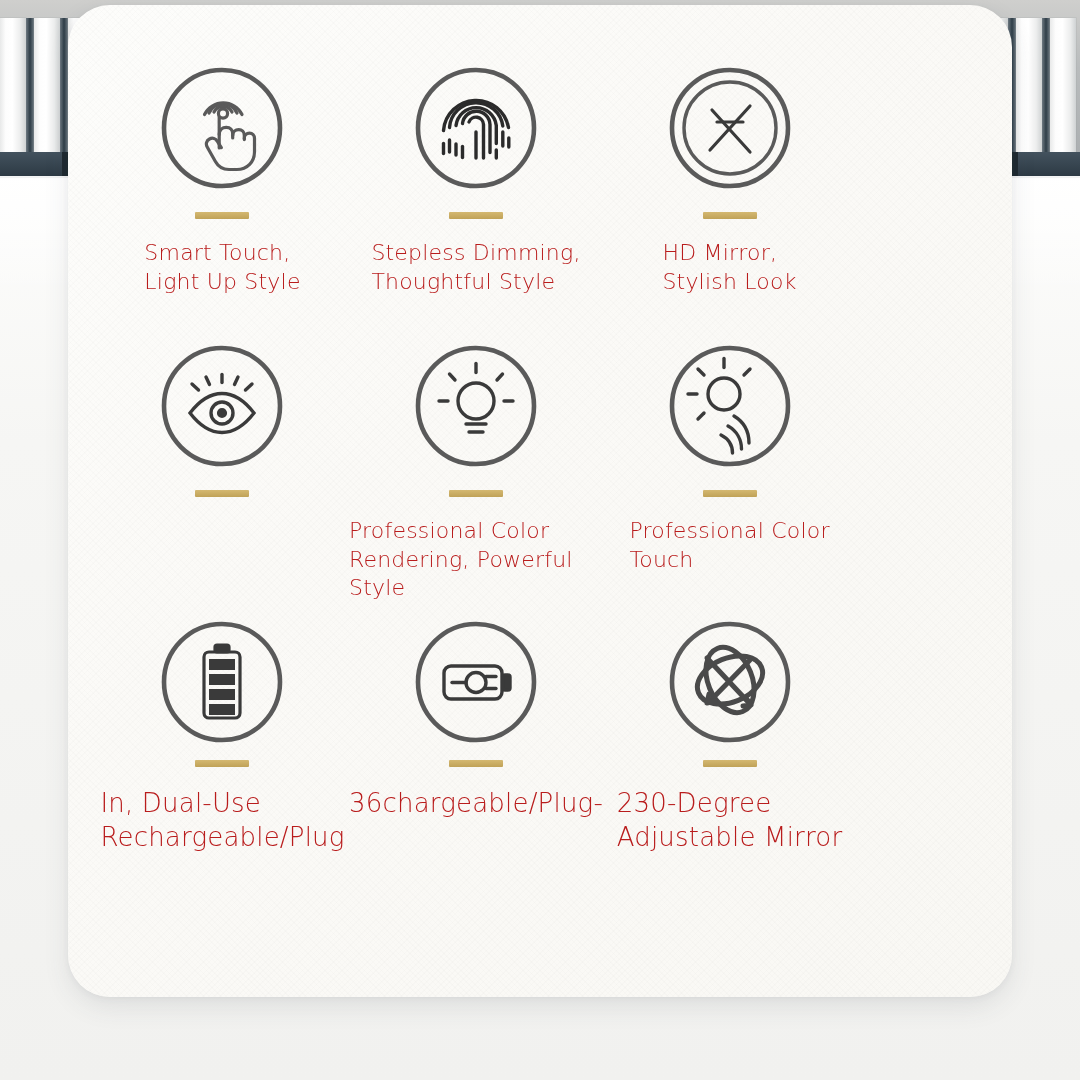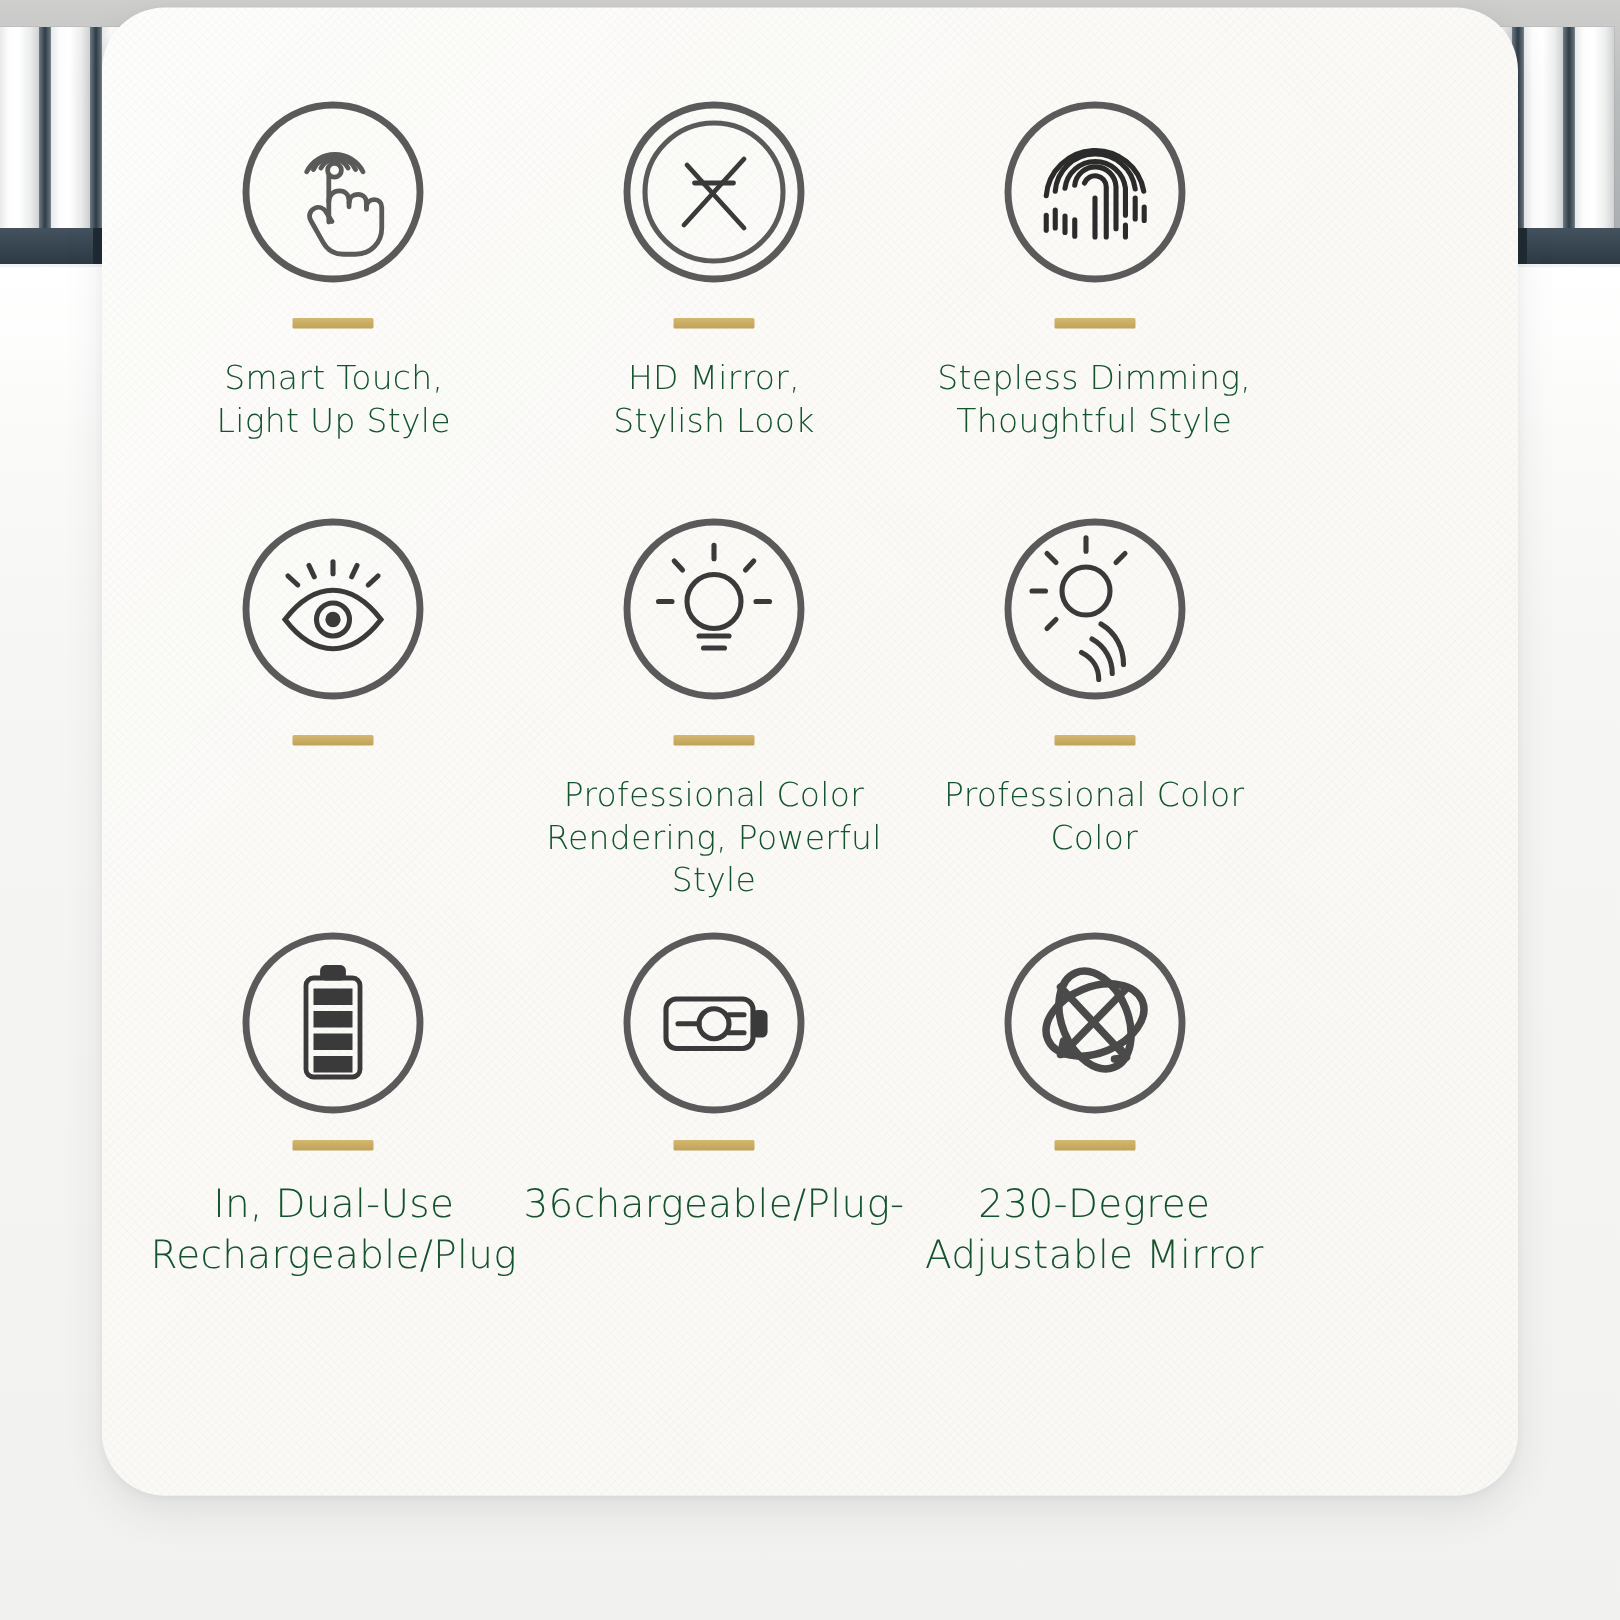--- a/index.html
+++ b/index.html
@@ -66,21 +66,21 @@
     z-index:3;
   }
   .cell{display:flex;flex-direction:column;align-items:center;}
   .iconwrap{width:136px;height:136px;display:block;}
   .iconwrap svg{display:block;width:136px;height:136px;}
   .rule{
     width:54px;height:7px;margin-top:16px;border-radius:1px;
     background:linear-gradient(180deg,#d4b871,#c0a257);
   }
   .caption{
-    margin-top:20px;text-align:center;color:#14532d;
+    margin-top:20px;text-align:left;color:#b91c1c;
     font-weight:300;line-height:1.30;letter-spacing:.2px;
     font-family:"DejaVu Sans","Liberation Sans",sans-serif;
   }
   .row1 .caption,.row2 .caption{font-size:22px;}
   .row3 .caption{font-size:26px;}
   .row2 .iconwrap,.row1 .iconwrap{margin-top:2px;}
   .row3 .rule{margin-top:10px;}
 </style>
 </head>
 <body>
@@ -144,39 +144,20 @@
             <path d="M78.7 75.5c0-3.7 2.7-5.9 6-5.9 3.2 0 5.6 2.3 5.6 5.8v4.2"></path>
             <path d="M90.3 78.4c0-3.4 2.4-5.3 5.2-5.3 2.9 0 5 2 5 5.3v13.6c0 9.6-7.1 17.5-17.7 17.5h-7.9
                      c-6.6 0-10.7-2.8-13.5-7.9l-8.2-14.6c-1.7-3-.7-6.4 2.3-8 2.9-1.6 6.1-.6 7.9 2.3l3.9 6.3"></path>
           </g>
         </svg>
       </div>
       <div class="rule"></div>
       <div class="caption">
         <div>Smart Touch,</div>
         <div>Light Up Style</div>
-      </div>
-    </div>
-
-    <div class="cell row1">
-      <div class="iconwrap">
-        <svg viewBox="0 0 136 136" fill="none" stroke="#5a5a5a" stroke-width="4.6" stroke-linecap="round">
-          <circle cx="68" cy="68" r="58"></circle>
-          <circle cx="68" cy="68" r="46" stroke-width="3.4"></circle>
-          <g stroke="#3a3a3a" stroke-width="3.2">
-            <path d="M50 50 L88 92"></path>
-            <path d="M88 46 L48 90"></path>
-            <path d="M55 62 L81 62"></path>
-          </g>
-        </svg>
-      </div>
-      <div class="rule"></div>
-      <div class="caption">
-        <div>HD Mirror,</div>
-        <div>Stylish Look</div>
       </div>
     </div>
 
     <div class="cell row1">
       <div class="iconwrap">
         <svg viewBox="0 0 136 136" fill="none" stroke="#5a5a5a" stroke-width="4.6" stroke-linecap="round">
           <circle cx="68" cy="68" r="58"></circle>
           <g stroke="#2b2b2b" stroke-width="3.4">
             <path d="M68 72v26"></path>
             <path d="M61 62a7.5 7.5 0 0 1 14.5 2.5V98"></path>
@@ -194,20 +175,39 @@
           </g>
         </svg>
       </div>
       <div class="rule"></div>
       <div class="caption">
         <div>Stepless Dimming,</div>
         <div>Thoughtful Style</div>
       </div>
     </div>
 
+    <div class="cell row1">
+      <div class="iconwrap">
+        <svg viewBox="0 0 136 136" fill="none" stroke="#5a5a5a" stroke-width="4.6" stroke-linecap="round">
+          <circle cx="68" cy="68" r="58"></circle>
+          <circle cx="68" cy="68" r="46" stroke-width="3.4"></circle>
+          <g stroke="#3a3a3a" stroke-width="3.2">
+            <path d="M50 50 L88 92"></path>
+            <path d="M88 46 L48 90"></path>
+            <path d="M55 62 L81 62"></path>
+          </g>
+        </svg>
+      </div>
+      <div class="rule"></div>
+      <div class="caption">
+        <div>HD Mirror,</div>
+        <div>Stylish Look</div>
+      </div>
+    </div>
+
     <div class="cell row2">
       <div class="iconwrap">
         <svg viewBox="0 0 136 136" fill="none" stroke="#5a5a5a" stroke-width="4.6" stroke-linecap="round">
           <circle cx="68" cy="68" r="58"></circle>
           <g stroke="#3a3a3a" stroke-width="3.4">
             <path d="M36 75c10-13 20-19.5 32-19.5S90 62 100 75c-10 13-20 19.5-32 19.5S46 88 36 75z"></path>
             <circle cx="68" cy="75" r="11"></circle>
             <circle cx="68" cy="75" r="3.4" fill="#3a3a3a"></circle>
             <path d="M68 44.5v-8"></path>
             <path d="M55.5 46.5l-3.5-7.5"></path>
@@ -256,21 +256,21 @@
             <path d="M42 75l-6 6"></path>
             <path d="M72 78c10 6 15 16 15 27"></path>
             <path d="M66 88c9 5 13.5 14 13.5 23"></path>
             <path d="M59 97c8 4 11.5 11 11.5 18"></path>
           </g>
         </svg>
       </div>
       <div class="rule"></div>
       <div class="caption">
         <div>Professional Color</div>
-        <div>Color</div>
+        <div>Touch</div>
       </div>
     </div>
 
     <div class="cell row3">
       <div class="iconwrap">
         <svg viewBox="0 0 136 136" fill="none" stroke="#5a5a5a" stroke-width="4.6" stroke-linecap="round" stroke-linejoin="round">
           <circle cx="68" cy="68" r="58"></circle>
           <g stroke="#3a3a3a" stroke-width="3.2">
             <rect x="50" y="38" width="36" height="66" rx="5"></rect>
             <rect x="61" y="31" width="14" height="7" rx="2" fill="#3a3a3a"></rect>

